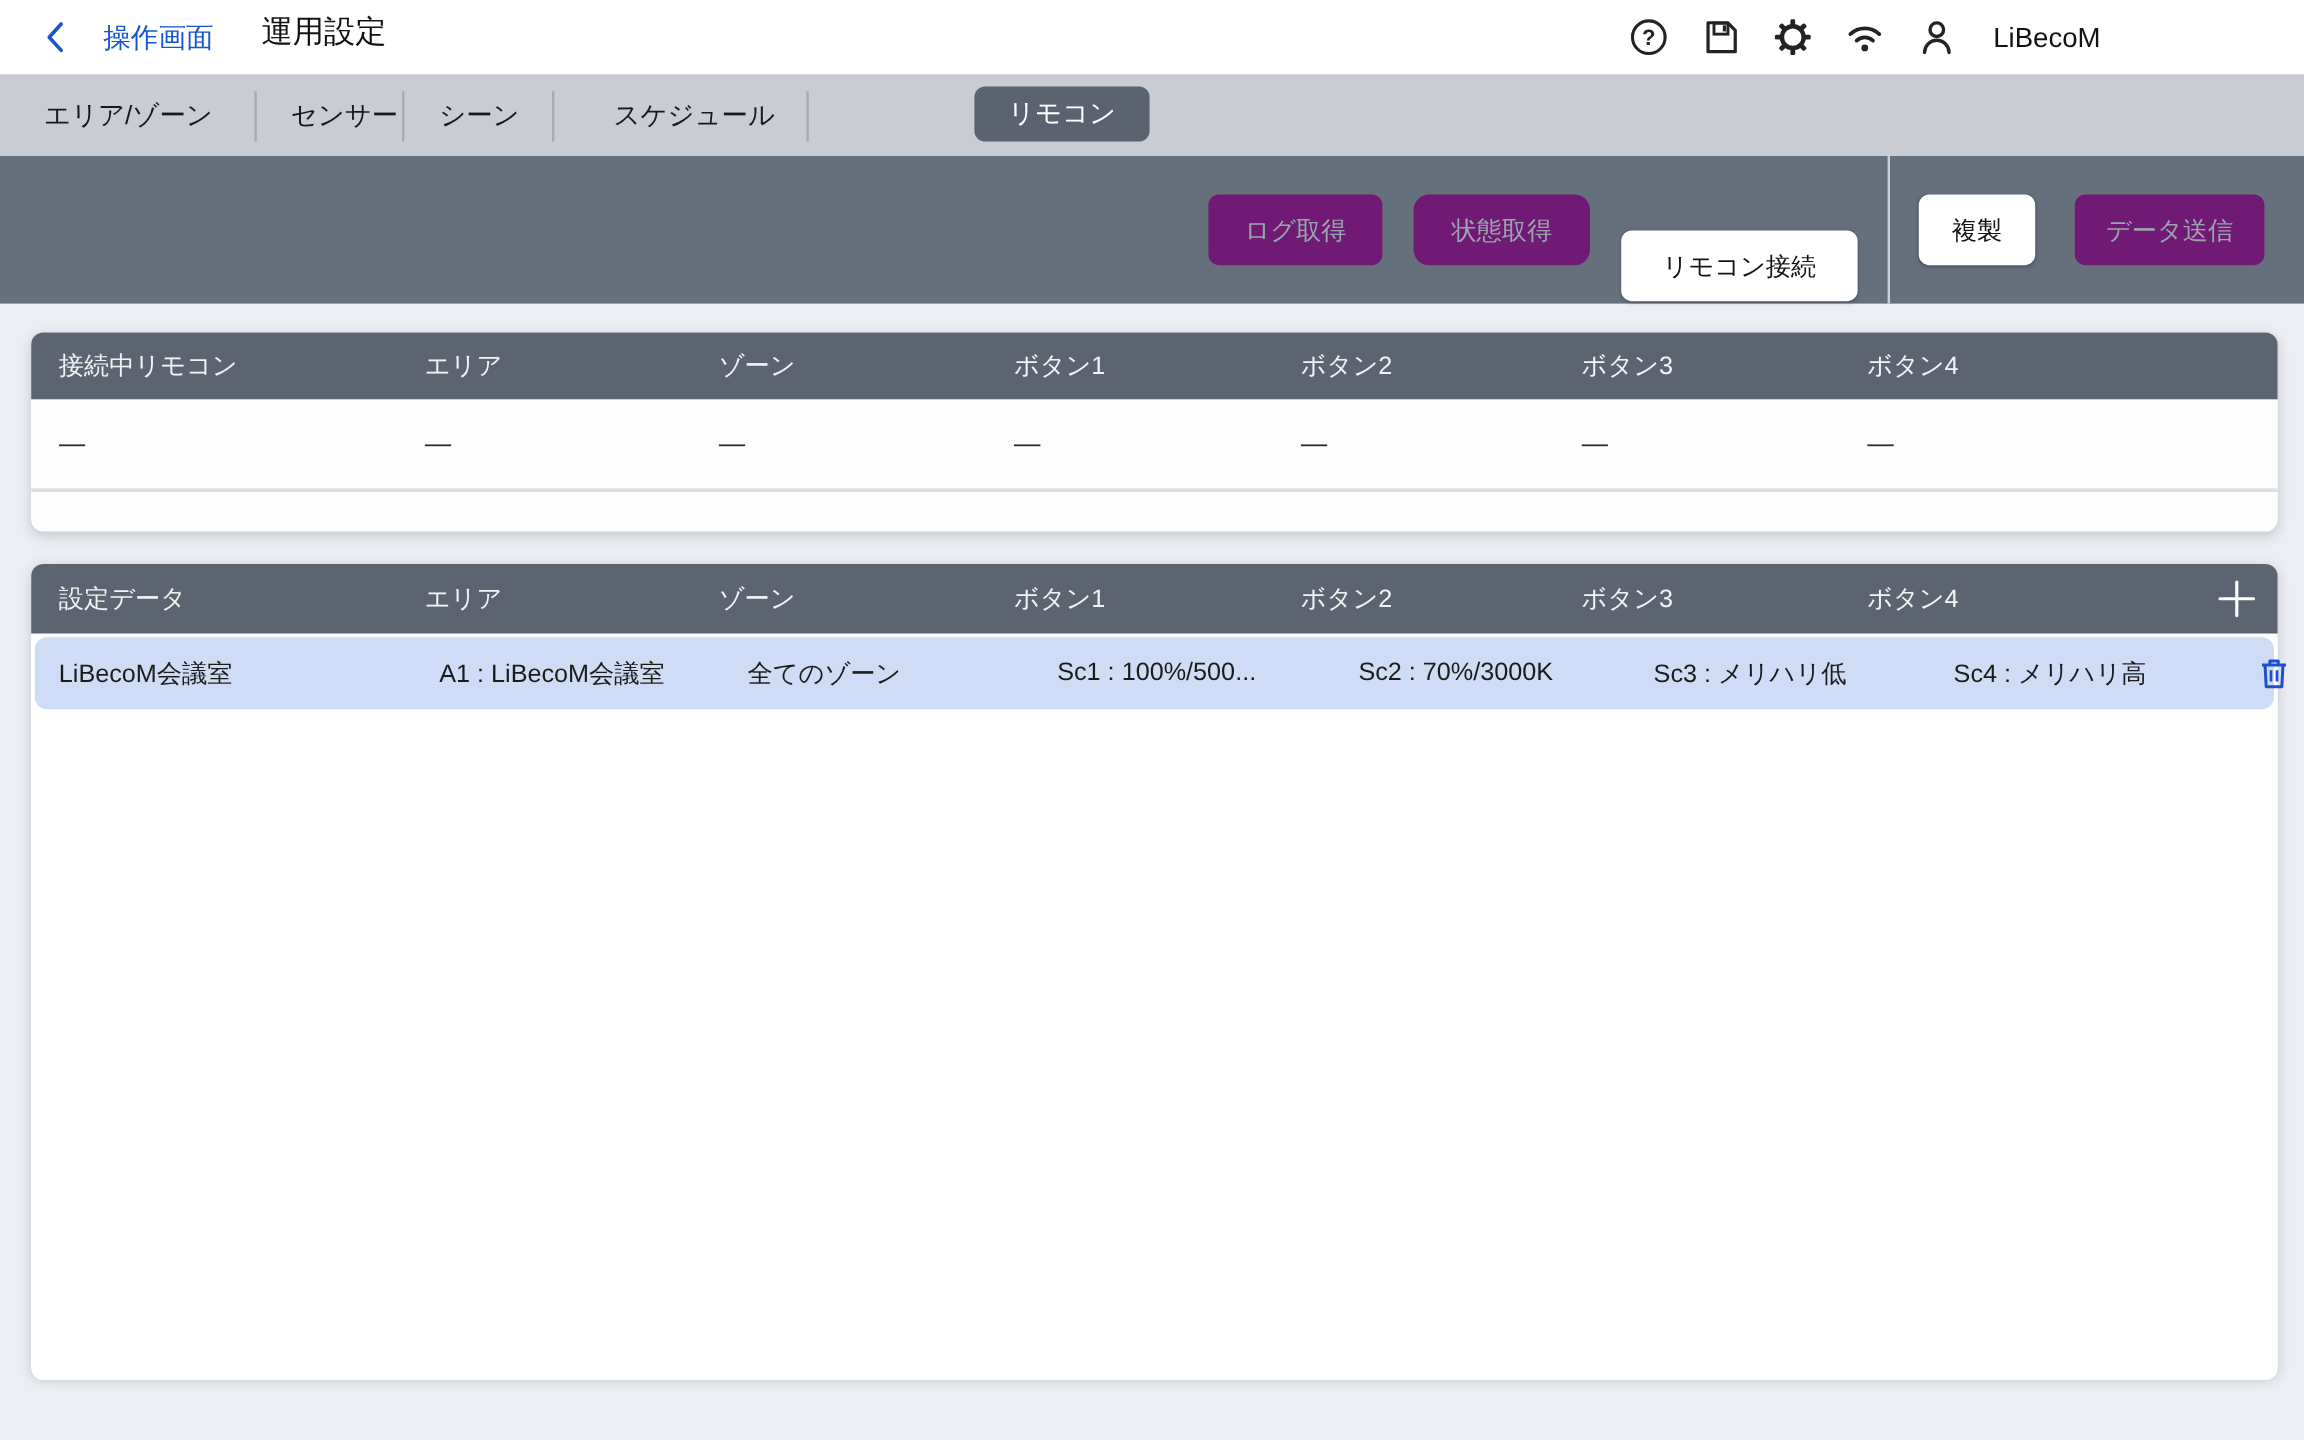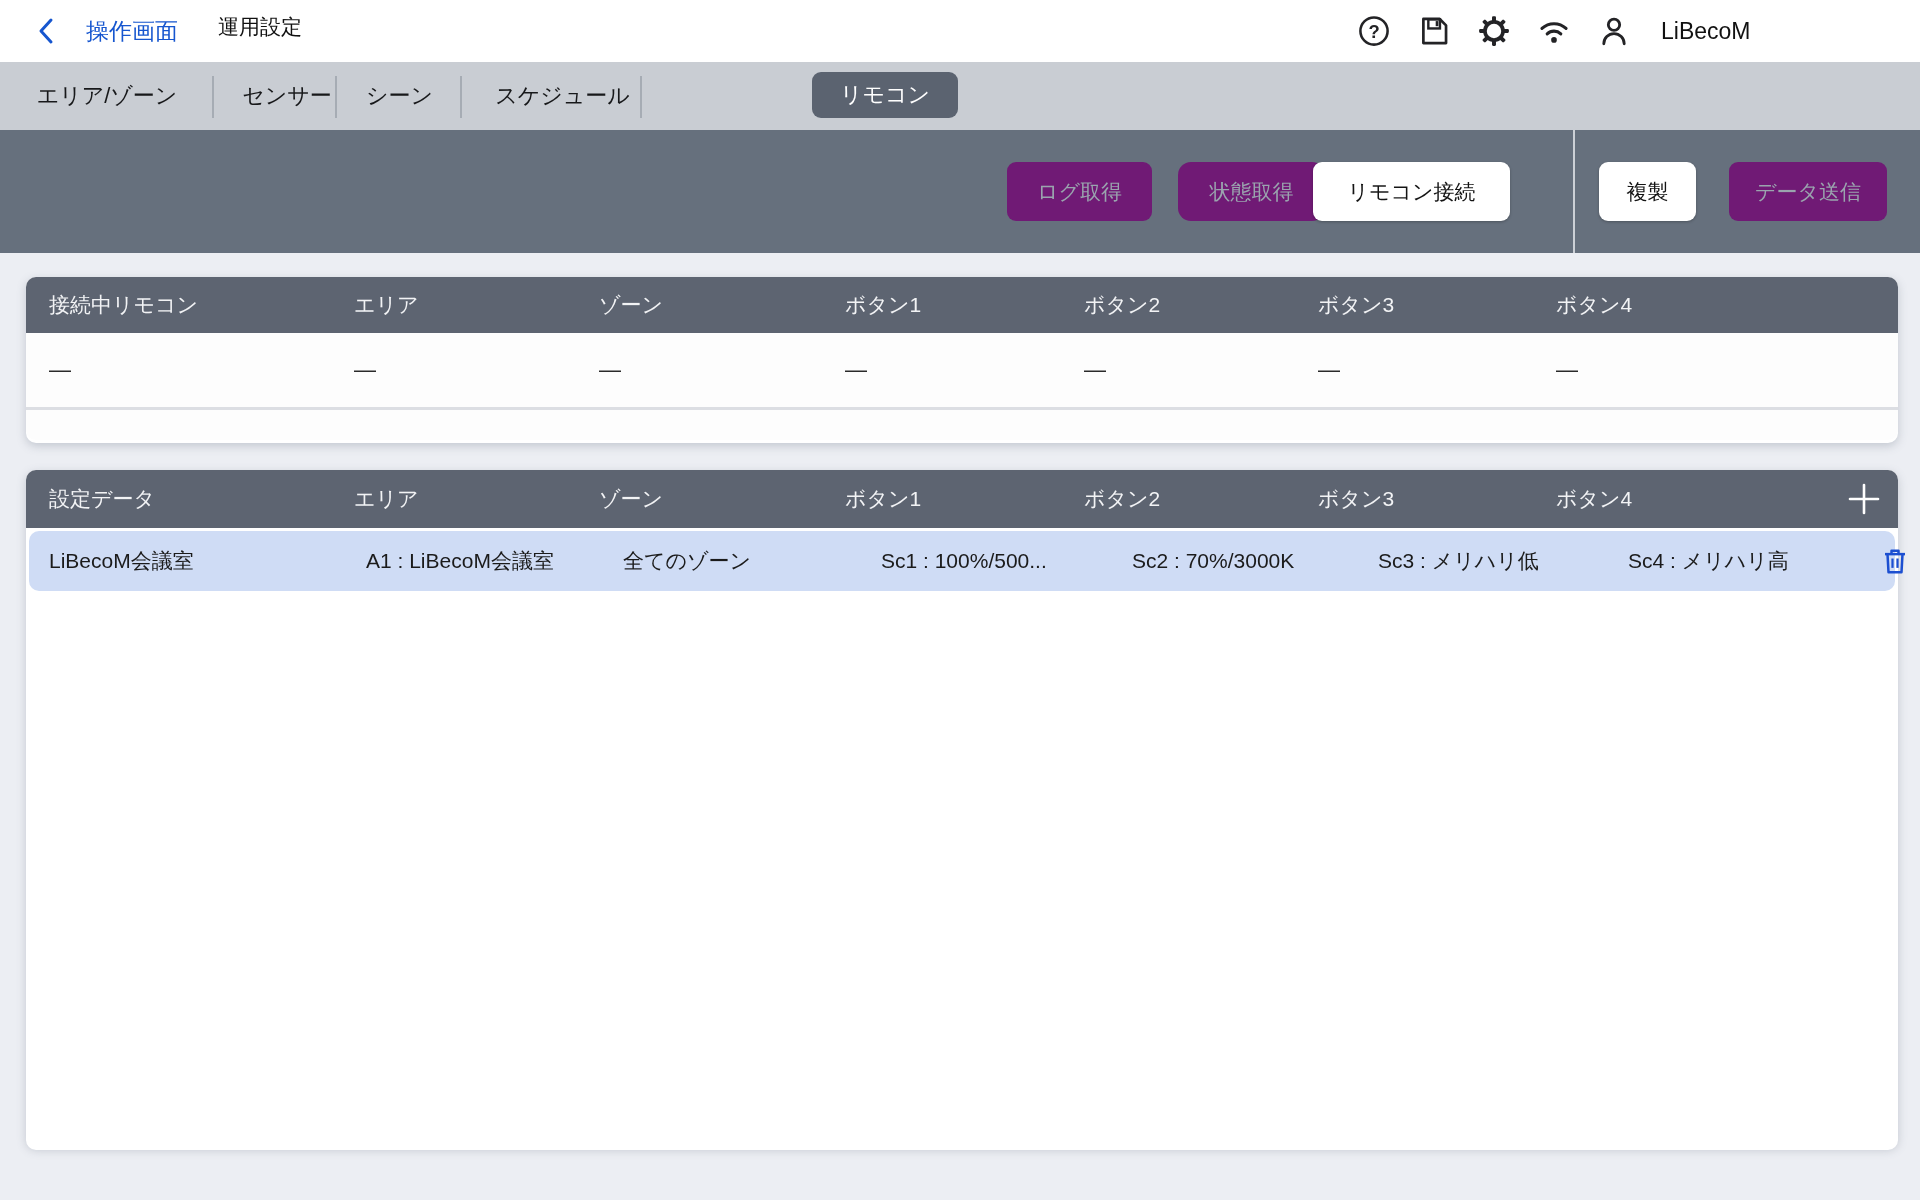--- a/index.html
+++ b/index.html
@@ -14,21 +14,21 @@
 
   
   .topbar { position:absolute; top:0; left:0; width:1920px; height:62px; background:#ffffff; }
   .back-link {
     position:absolute; left:36px; top:0; height:62px;
     display:flex; align-items:center; gap:28px;
     color:#1656cf; font-size:23px; cursor:pointer;
   }
   .page-title {
     position:absolute; left:218px; top:0; height:53px;
-    display:flex; align-items:center; font-size:21px; color:#111;
+    display:flex; align-items:center; font-size:26px; color:#111;
   }
   .topbar-right {
     position:absolute; left:1357px; top:0; height:62px;
     display:flex; align-items:center; gap:26px;
   }
   .tb-icon { width:34px; height:34px; display:block; }
   .user-name { font-size:23px; color:#111; margin-left:4px; }
 
   
   .tabbar {
@@ -38,39 +38,39 @@
   .tab {
     position:relative; height:100%;
     display:flex; align-items:center; justify-content:center;
     font-size:22px; color:#17181a; cursor:pointer;
   }
   .tab.sep::after {
     content:""; position:absolute; right:0; top:14px; height:42px; width:2px;
     background:#a6acb4;
   }
   .tab-w1 { width:148px; } .tab-w2 { width:214px; } .tab-w3 { width:123px;padding-left:23px; }
-  .tab-w4 { width:125px; } .tab-w5 { width:180px;padding-left:21px; }
+  .tab-w4 { width:125px; } .tab-w5 { width:212px;padding-left:21px; }
   .tab-selected {
     position:absolute; left:812px; top:10px; width:146px; height:46px;
     background:#5b6370; color:#fff; border-radius:9px;
     display:flex; align-items:center; justify-content:center;
     font-size:22px; cursor:pointer;
   }
 
   
   .toolbar { position:absolute; top:130px; left:0; width:1920px; height:123px; background:#66707d; }
   .tb-btn {
     position:absolute; top:32px; height:59px; border:none; border-radius:9px;
     font-size:21px; font-family:inherit; display:flex; align-items:center; justify-content:center;
   }
   .tb-btn.enabled { background:#ffffff; color:#141414; cursor:pointer; box-shadow:0 1px 3px rgba(0,0,0,.25); }
   .tb-btn.disabled { background:#701a75; color:#9aa4ae; }
   .btn-log     { left:1007px; width:145px; }
   .btn-status  { left:1178px; width:147px;border-radius:13px; }
-  .btn-connect { left:1313px; width:197px; }
+  .btn-connect { left:1351px; width:197px;margin-top:30px; }
   .btn-dup     { left:1599px; width:97px;font-family:Liberation Serif, serif; }
   .btn-send    { left:1729px; width:158px; }
   .toolbar-divider { position:absolute; left:1573px; top:0; width:2px; height:123px; background:#ccd0d6; }
 
   
   .table {
     position:absolute; left:26px; width:1872px;
     border-radius:10px; background:#fff;
     box-shadow:0 3px 10px rgba(90,100,120,.28);
   }

